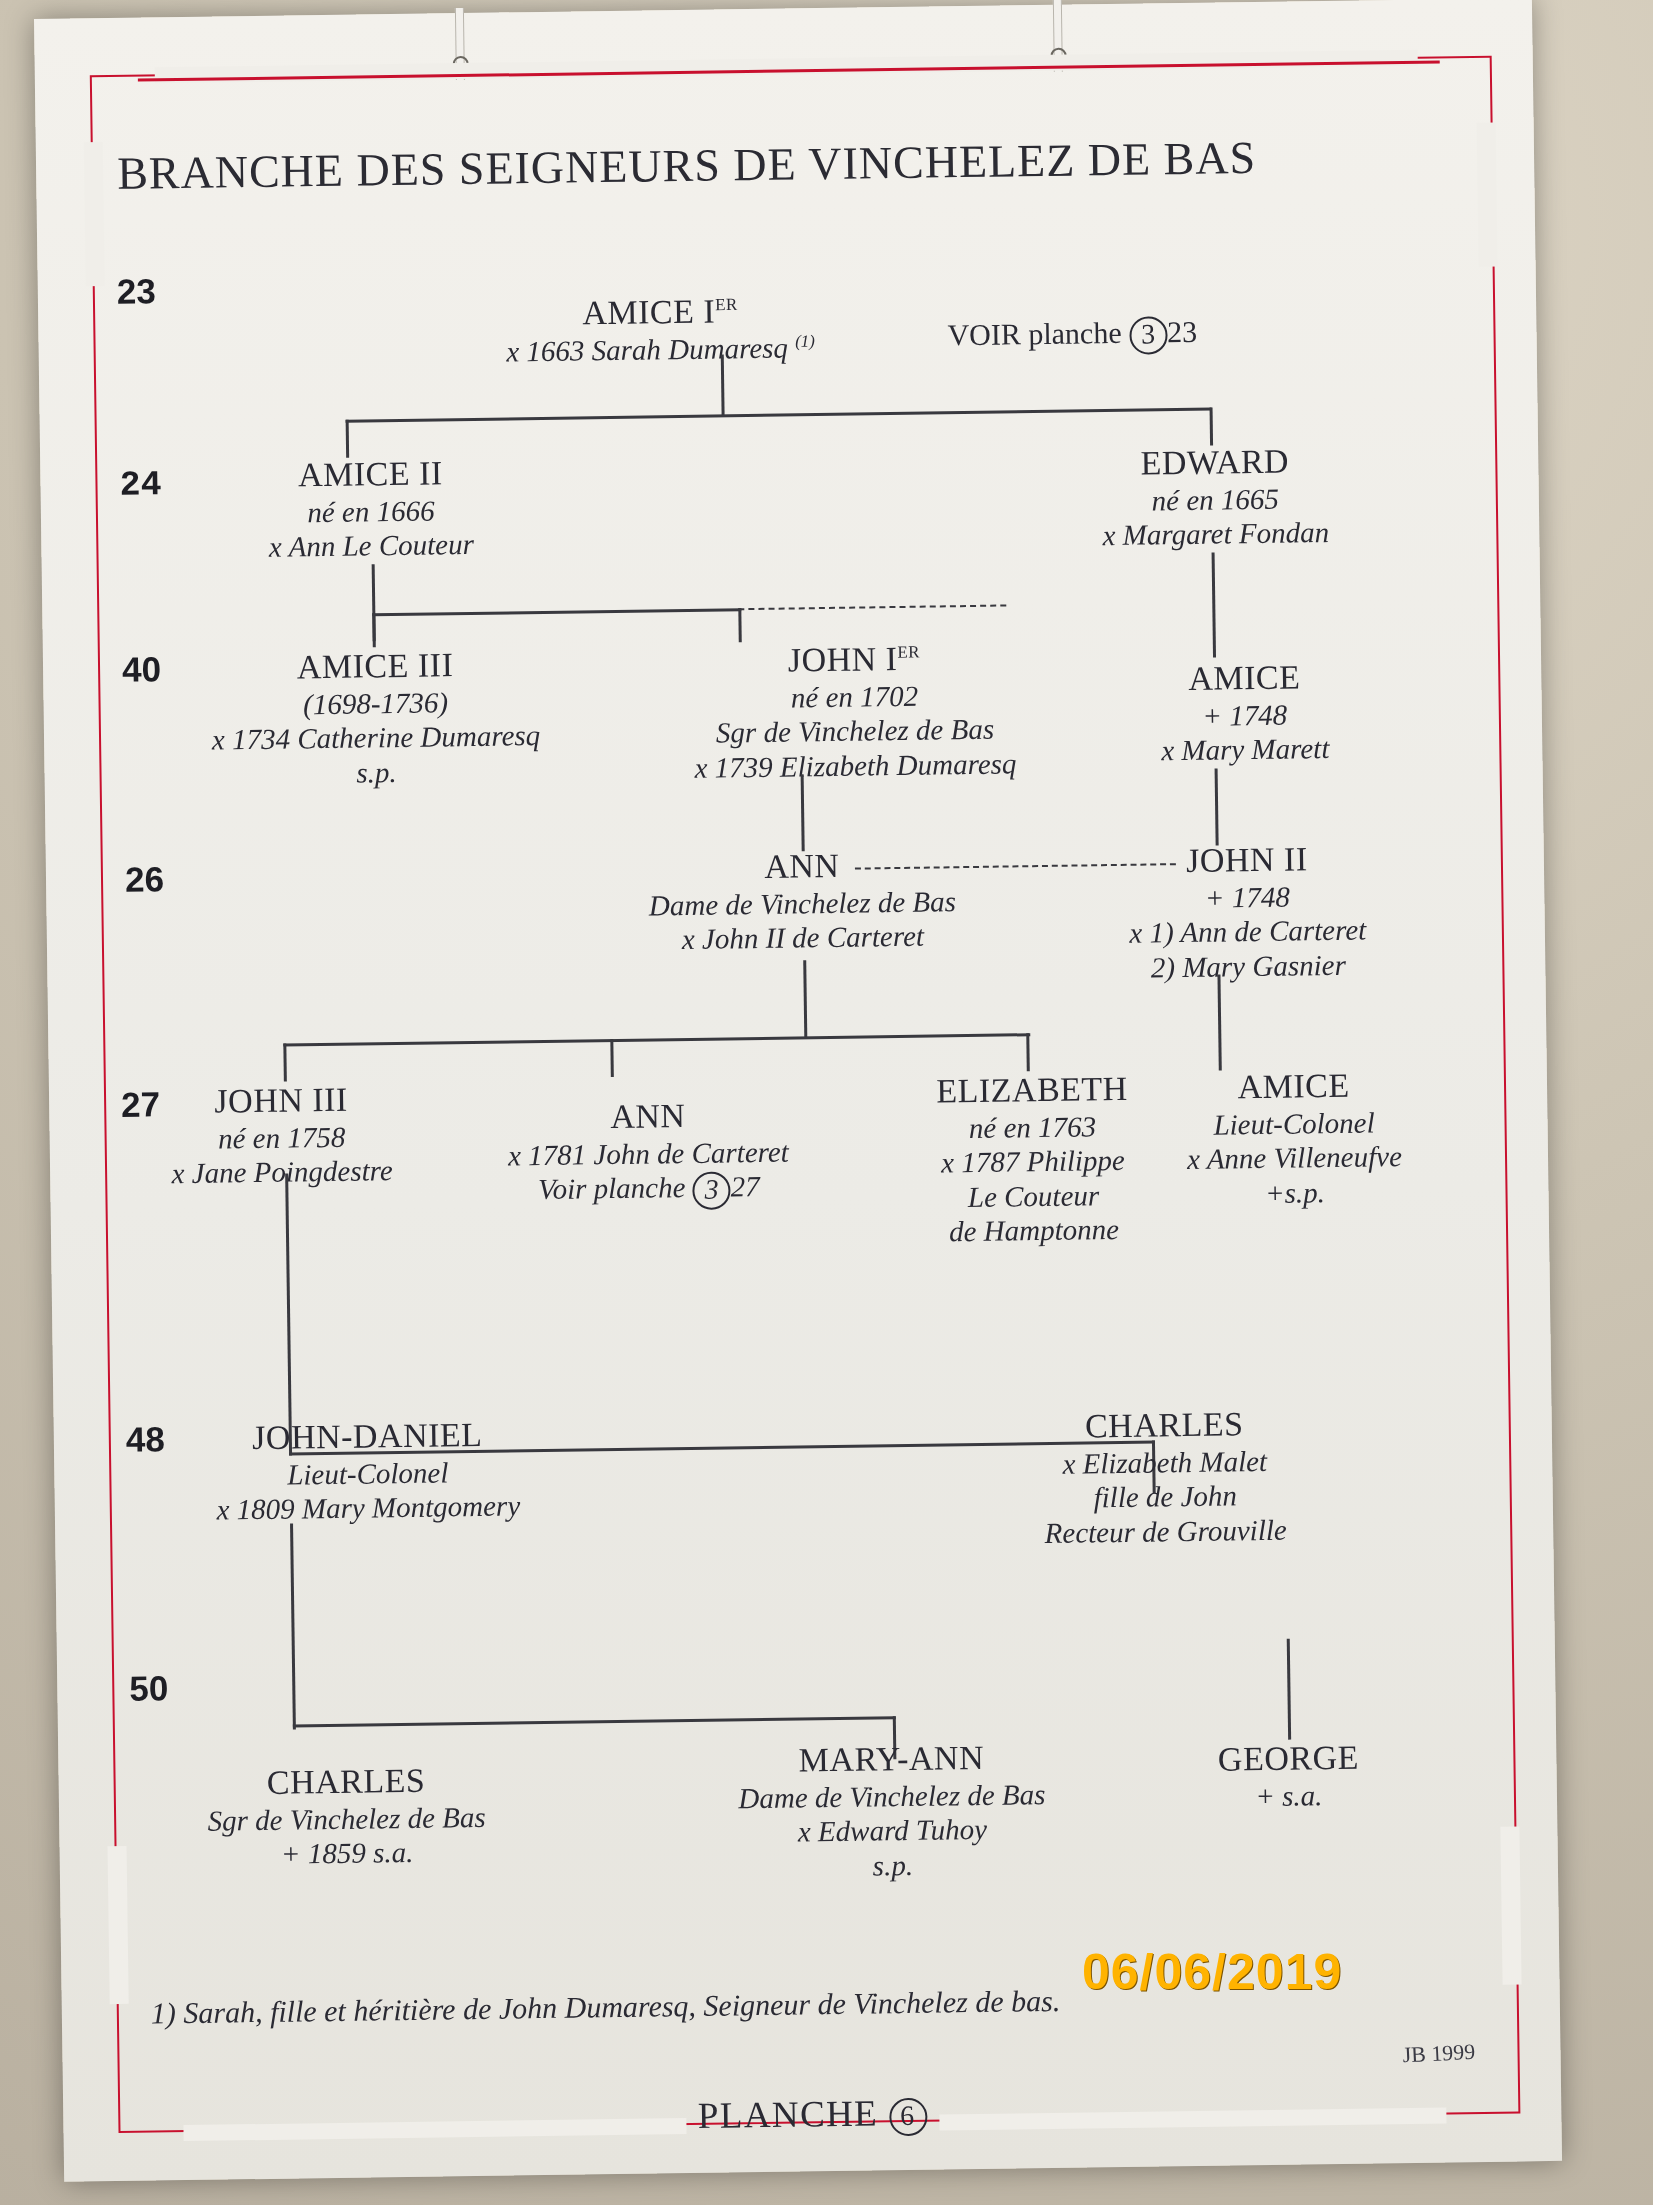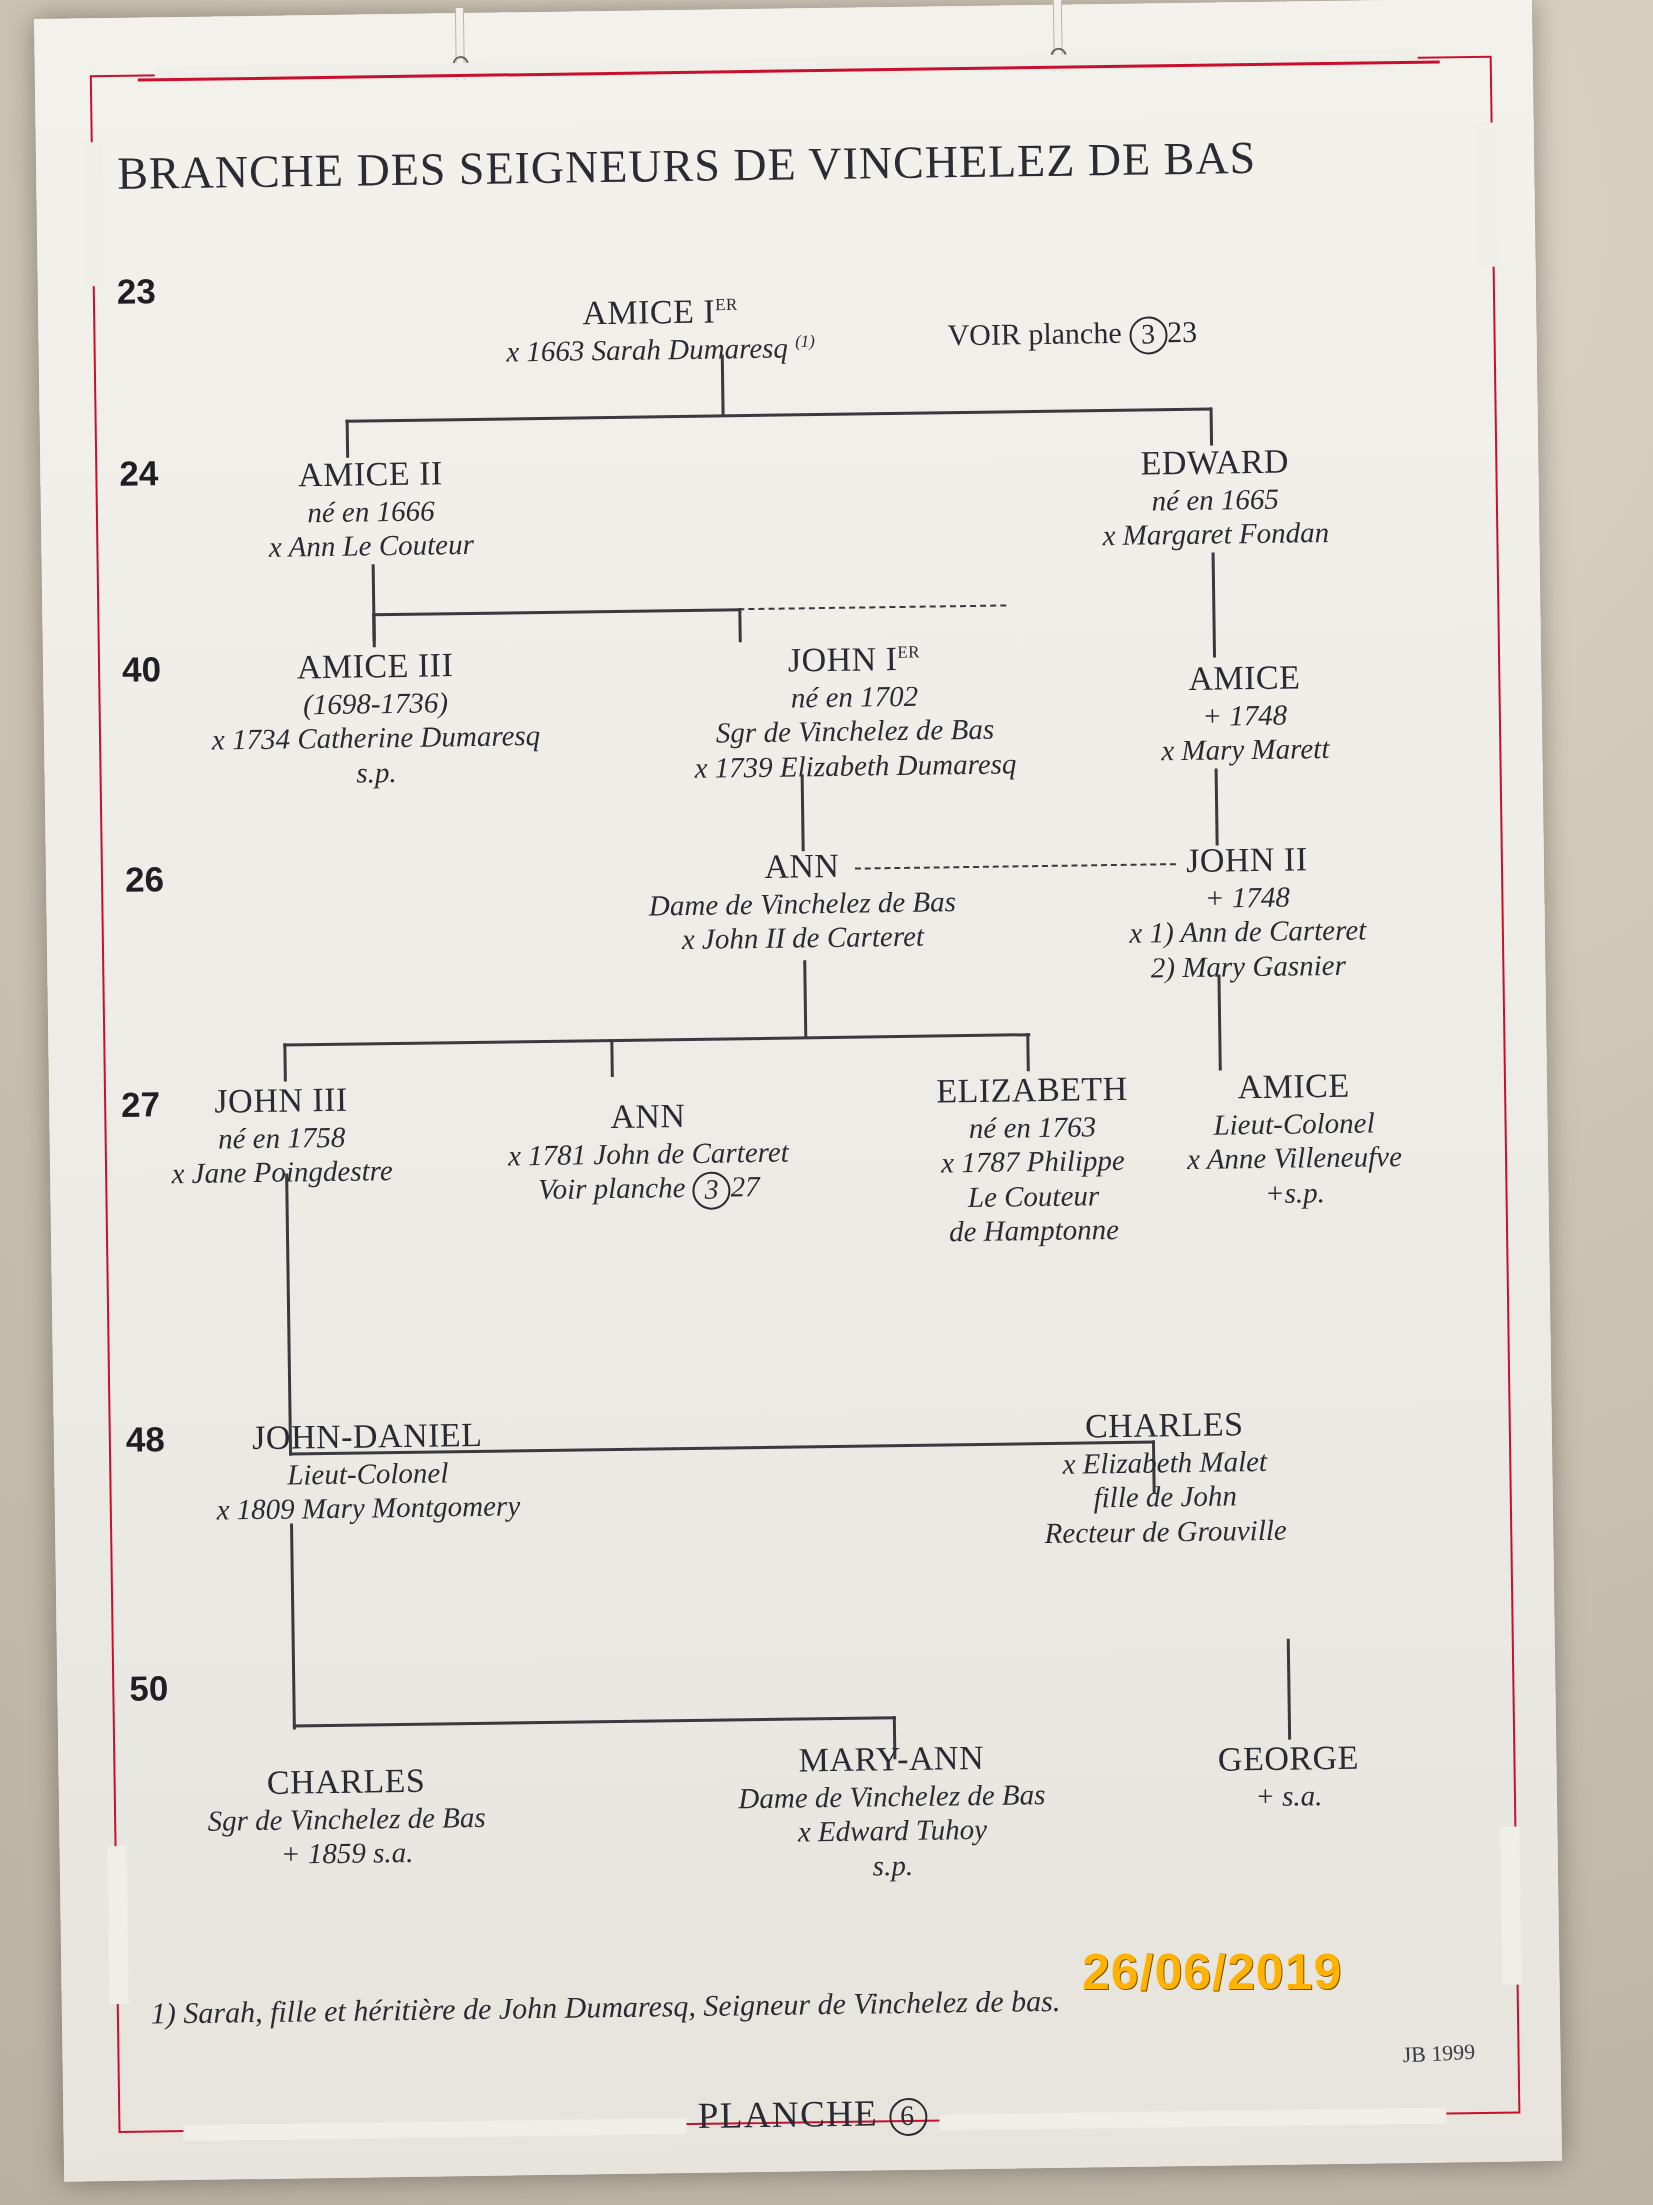--- a/index.html
+++ b/index.html
@@ -107,21 +107,21 @@
   <div class="mask" style="left:48px;top:1828px;width:19px;height:158px;"></div>
   <div class="mask" style="left:1441px;top:1828px;width:19px;height:158px;"></div>
   <div class="mask" style="left:120px;top:50px;width:1263px;height:16.3px;"></div>
   <div class="mask" style="left:120px;top:2108px;width:503px;height:16.3px;"></div>
   <div class="mask" style="left:876px;top:2108px;width:507px;height:16.3px;"></div>
   <div class="line hline" style="left:103px;top:61px;width:1302px;height:3.4px;background:#c8102e;"></div>
 
   <div class="title">BRANCHE DES SEIGNEURS DE VINCHELEZ DE BAS</div>
 
   <div class="gen" style="left:79px;top:254px;">23</div>
-  <div class="gen" style="left:79px;top:436px;">24</div>
+  <div class="gen" style="left:79px;top:448px;font-family:Liberation Mono, monospace;">24</div>
   <div class="gen" style="left:79px;top:632px;">40</div>
   <div class="gen" style="left:79px;top:842px;">26</div>
   <div class="gen" style="left:72px;top:1067px;">27</div>
   <div class="gen" style="left:72px;top:1402px;">48</div>
   <div class="gen" style="left:72px;top:1651px;">50</div>
 
   <div class="node" style="left:416px;top:282px;width:412px;">
     <div class="nm"><span>AMICE I</span><span class="sup">ER</span></div>
     <div class="ln"><span>x 1663 Sarah Dumaresq</span> <span class="sup">(1)</span></div>
   </div>
@@ -274,14 +274,14 @@
 
   <div class="signature">JB 1999</div>
 
   <div class="planche">
     <span>PLANCHE</span>
     <span class="circnum">6</span>
   </div>
 
 </div>
 
-<div class="datestamp">26/06/2019</div>
+<div class="datestamp">06/06/2019</div>
 
 
 </body></html>

